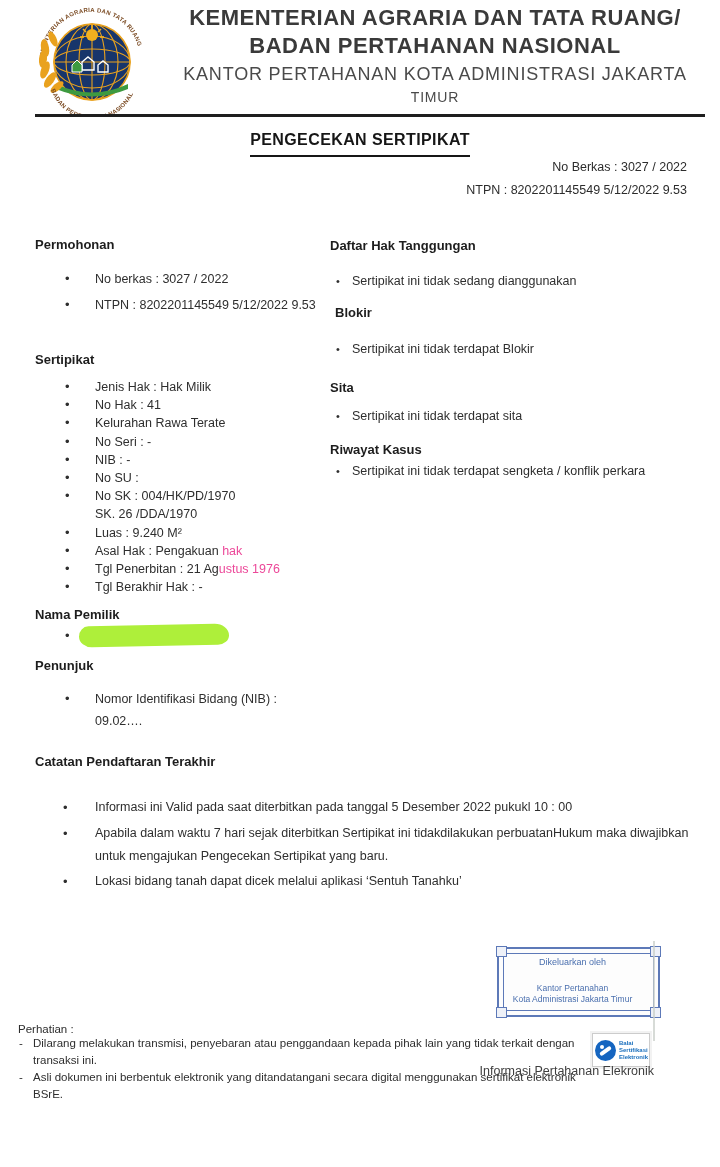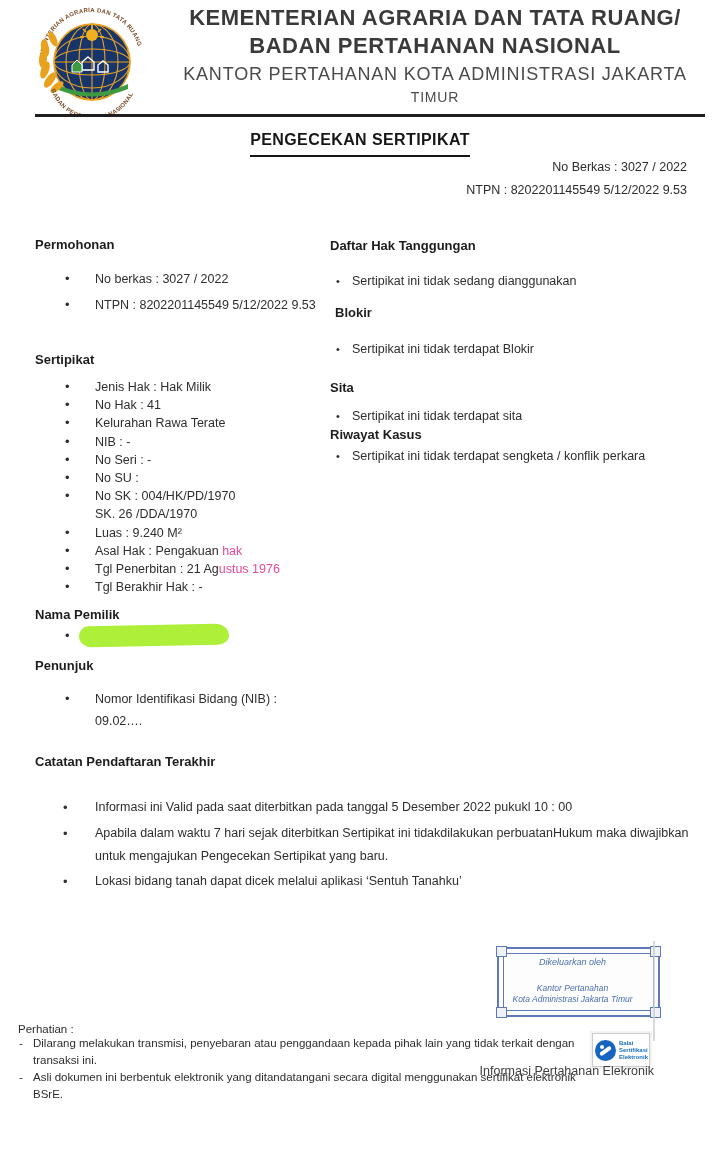--- a/index.html
+++ b/index.html
@@ -53,37 +53,37 @@
   .sec-catatan { margin-top:22px; }
 
   
   .col-right { left:330px; top:238px; width:378px; }
   .col-right .sec-h { font-size:13px; }
   .col-right li { padding-left:22px; line-height:17px; }
   .col-right li::before { content:"•"; position:absolute; left:6px; font-size:11px; }
   .rg-1 { margin-top:20px; margin-bottom:15px; }
   .h-blokir { padding-left:5px; }
   .rg-2 { margin-top:21px; margin-bottom:22px; }
-  .rg-3 { margin-top:13px; margin-bottom:2px; }
+  .rg-3 { margin-top:13px; margin-bottom:17px; }
   .rg-4 { margin-top:6px; }
 
   
   .notes { left:35px; top:796px; width:660px; }
   .notes li { padding-left:60px; line-height:23px; margin-bottom:2.5px; }
   .notes li::before { content:"•"; position:absolute; left:28px; font-size:13px; }
 
   
   .stamp { left:497px; top:947px; width:163px; height:70px;
            border:2px solid #5d79b8; background:#fdfdfd; }
   .stamp-inner { position:absolute; left:4px; top:4px; right:4px; bottom:4px;
                  border:1px solid #5d79b8; }
   .stamp-corner { position:absolute; width:11px; height:11px; border:1px solid #5d79b8; background:#eef1f8; }
   .sc-tl { left:-3px; top:-3px; } .sc-tr { right:-3px; top:-3px; }
   .sc-bl { left:-3px; bottom:-3px; } .sc-br { right:-3px; bottom:-3px; }
-  .stamp-text { position:absolute; left:0; right:12px; text-align:center; color:#4a6fae;font-style:italic; }
+  .stamp-text { position:absolute; left:0; right:12px; text-align:center; color:#4a6fae; }
   .st-1 { top:8px; font-size:9px; }
   .st-2 { top:34px; font-size:8.5px; line-height:11px; }
 
   
   .artifact-line { left:653px; top:941px; width:2px; height:100px; background:#c9cfc9; opacity:0.75; }
 
   
   .perhatian { left:18px; top:1023px; width:580px; font-size:11.5px; color:#2c2c2c; }
   .perhatian .sec-h { font-size:11.5px; font-weight:normal; color:#2c2c2c; }
   .perhatian li { padding-left:15px; line-height:17px; font-size:11.5px; }
@@ -175,22 +175,22 @@
   <ul class="ul-permohonan">
     <li>No berkas : 3027 / 2022</li>
     <li>NTPN : 8202201145549 5/12/2022 9.53</li>
   </ul>
 
   <div class="sec-h sec-sertipikat">Sertipikat</div>
   <ul class="ul-sertipikat">
     <li>Jenis Hak : Hak Milik</li>
     <li>No Hak : 41</li>
     <li>Kelurahan Rawa Terate</li>
+    <li>No Seri : -</li>
     <li>NIB : -</li>
-    <li>No Seri : -</li>
     <li>No SU :</li>
     <li class="pre">No SK : 004/HK/PD/1970
 SK. 26 /DDA/1970</li>
     <li>Luas : 9.240 M²</li>
     <li><span>Asal Hak : Pengakuan </span><span class="light">hak</span></li>
     <li><span>Tgl Penerbitan : 21 Ag</span><span class="light">ustus 1976</span></li>
     <li>Tgl Berakhir Hak : -</li>
   </ul>
 
   <div class="sec-h sec-pemilik">Nama Pemilik</div>

